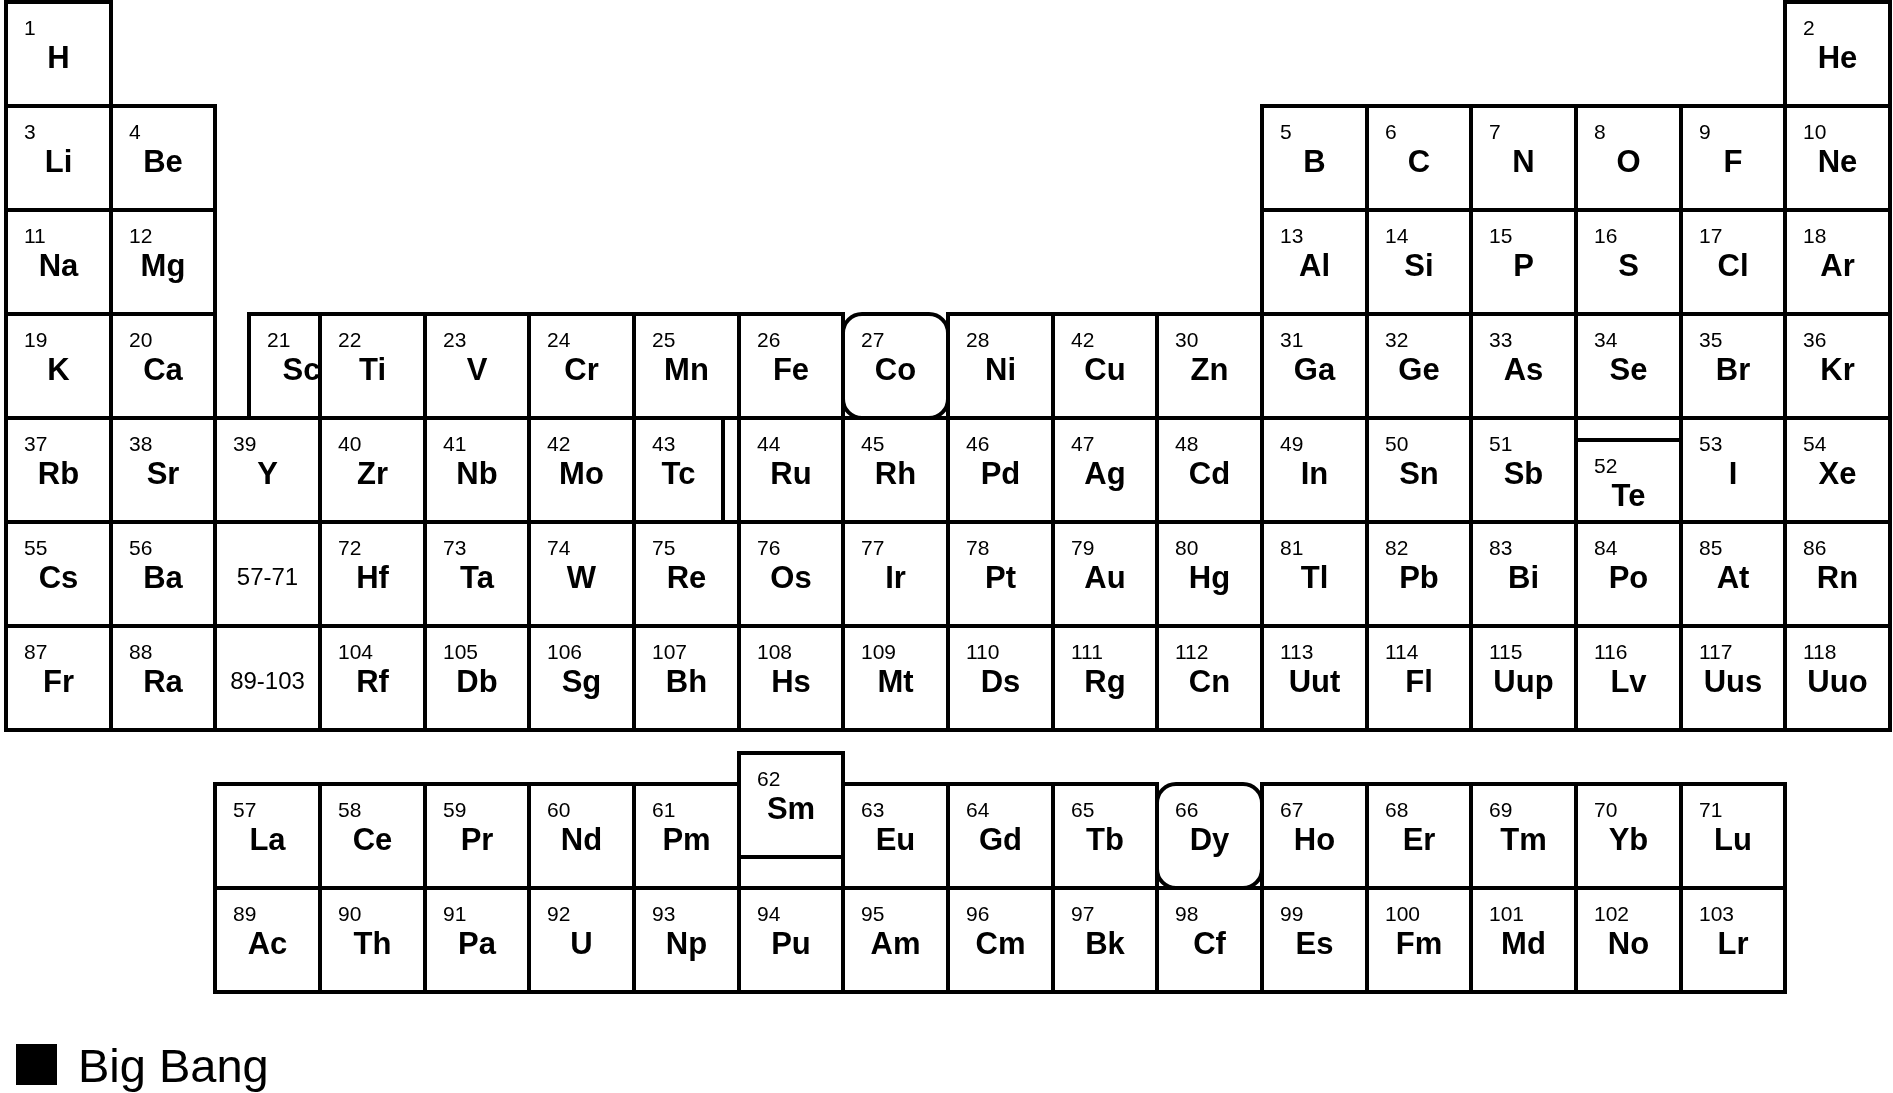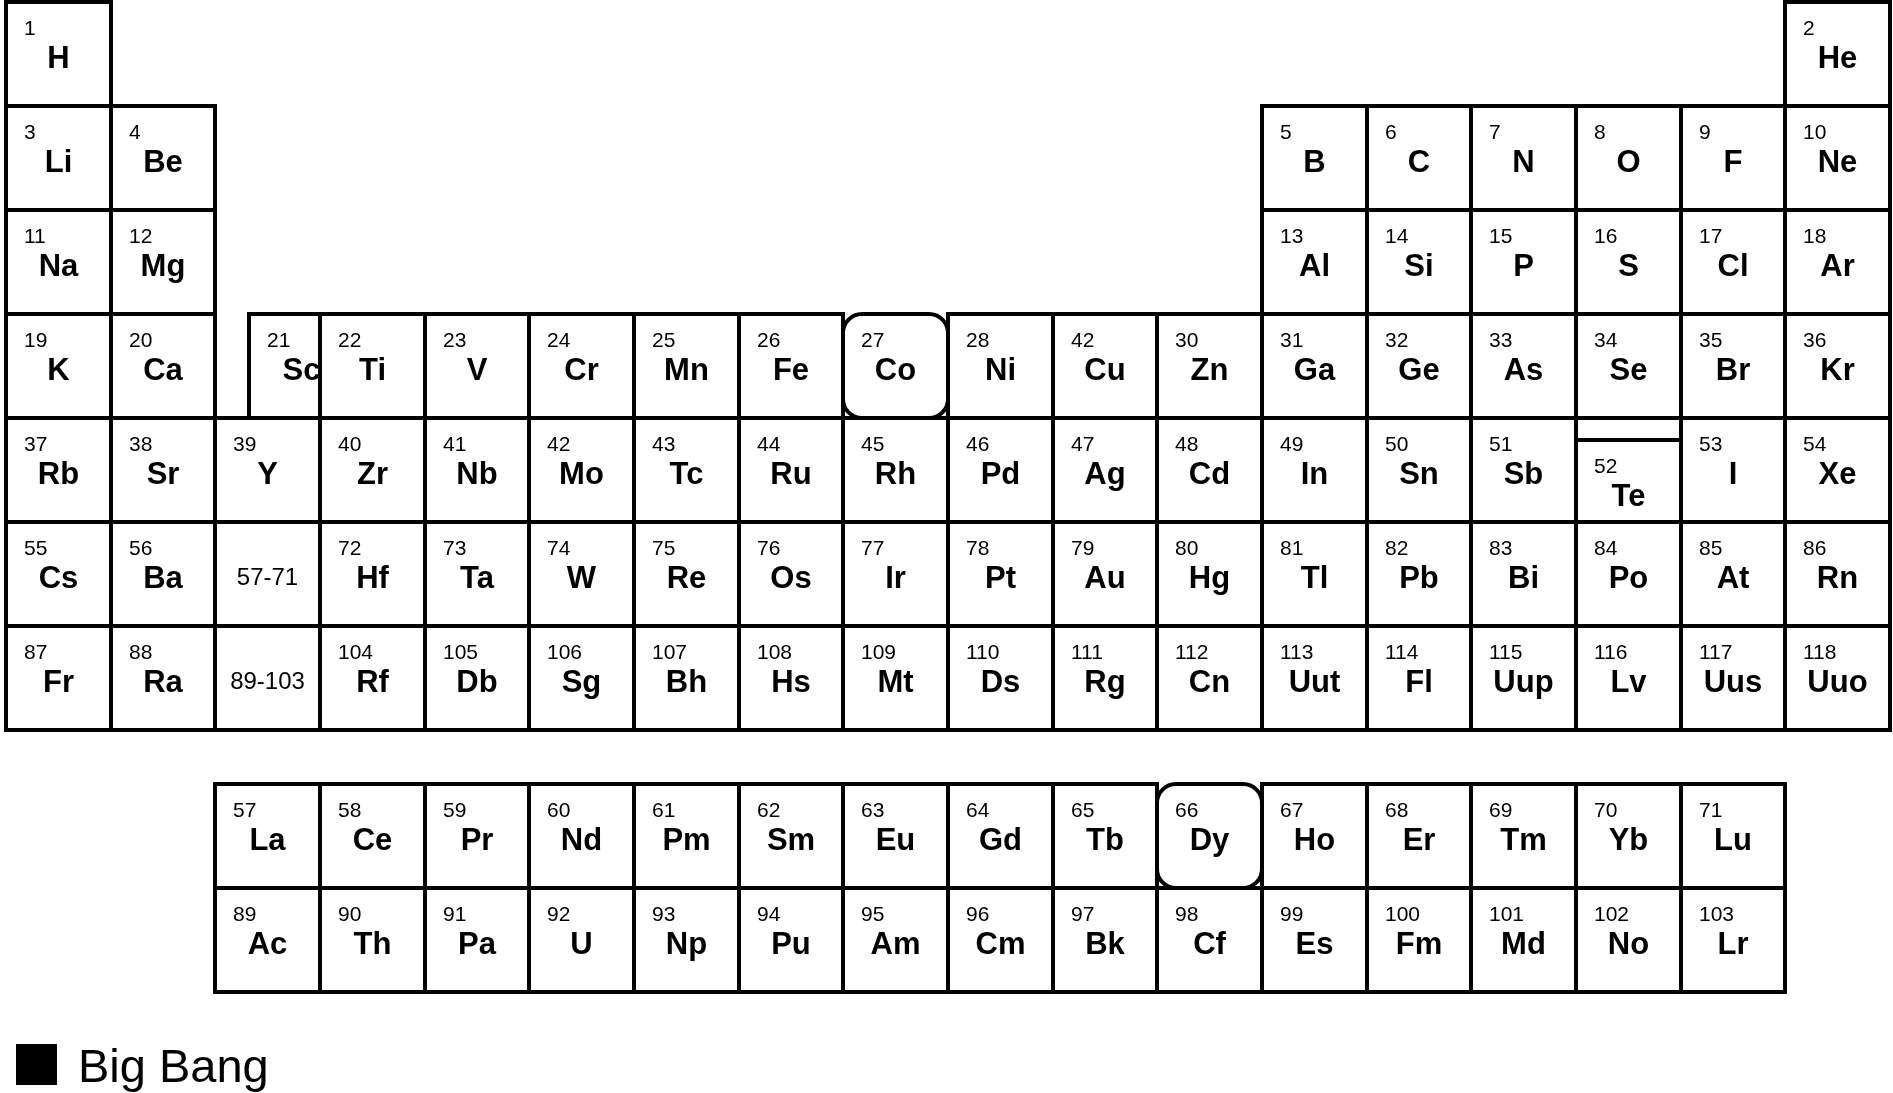--- a/index.html
+++ b/index.html
@@ -246,21 +246,21 @@
       <span class="sym">Zr</span>
     </div>
     <div class="cell" style="left: 423px; top: 416px; width: 108px; height: 108px;">
       <span class="num">41</span>
       <span class="sym">Nb</span>
     </div>
     <div class="cell" style="left: 527px; top: 416px; width: 109px; height: 108px;">
       <span class="num">42</span>
       <span class="sym">Mo</span>
     </div>
-    <div class="cell" style="left: 632px; top: 416px; width: 109px; height: 108px;">
+    <div class="cell" style="left: 632px; top: 416px; width: 93px; height: 108px;">
       <span class="num">43</span>
       <span class="sym">Tc</span>
     </div>
     <div class="cell" style="left: 737px; top: 416px; width: 108px; height: 108px;">
       <span class="num">44</span>
       <span class="sym">Ru</span>
     </div>
     <div class="cell" style="left: 841px; top: 416px; width: 109px; height: 108px;">
       <span class="num">45</span>
       <span class="sym">Rh</span>
@@ -456,21 +456,21 @@
       <span class="sym">Pr</span>
     </div>
     <div class="cell" style="left: 527px; top: 782px; width: 109px; height: 108px;">
       <span class="num">60</span>
       <span class="sym">Nd</span>
     </div>
     <div class="cell" style="left: 632px; top: 782px; width: 109px; height: 108px;">
       <span class="num">61</span>
       <span class="sym">Pm</span>
     </div>
-    <div class="cell" style="left: 737px; top: 782px; width: 108px; height: 108px;">
+    <div class="cell" style="left: 737px; top: 751px; width: 108px; height: 108px;">
       <span class="num">62</span>
       <span class="sym">Sm</span>
     </div>
     <div class="cell" style="left: 841px; top: 782px; width: 109px; height: 108px;">
       <span class="num">63</span>
       <span class="sym">Eu</span>
     </div>
     <div class="cell" style="left: 946px; top: 782px; width: 109px; height: 108px;">
       <span class="num">64</span>
       <span class="sym">Gd</span>

